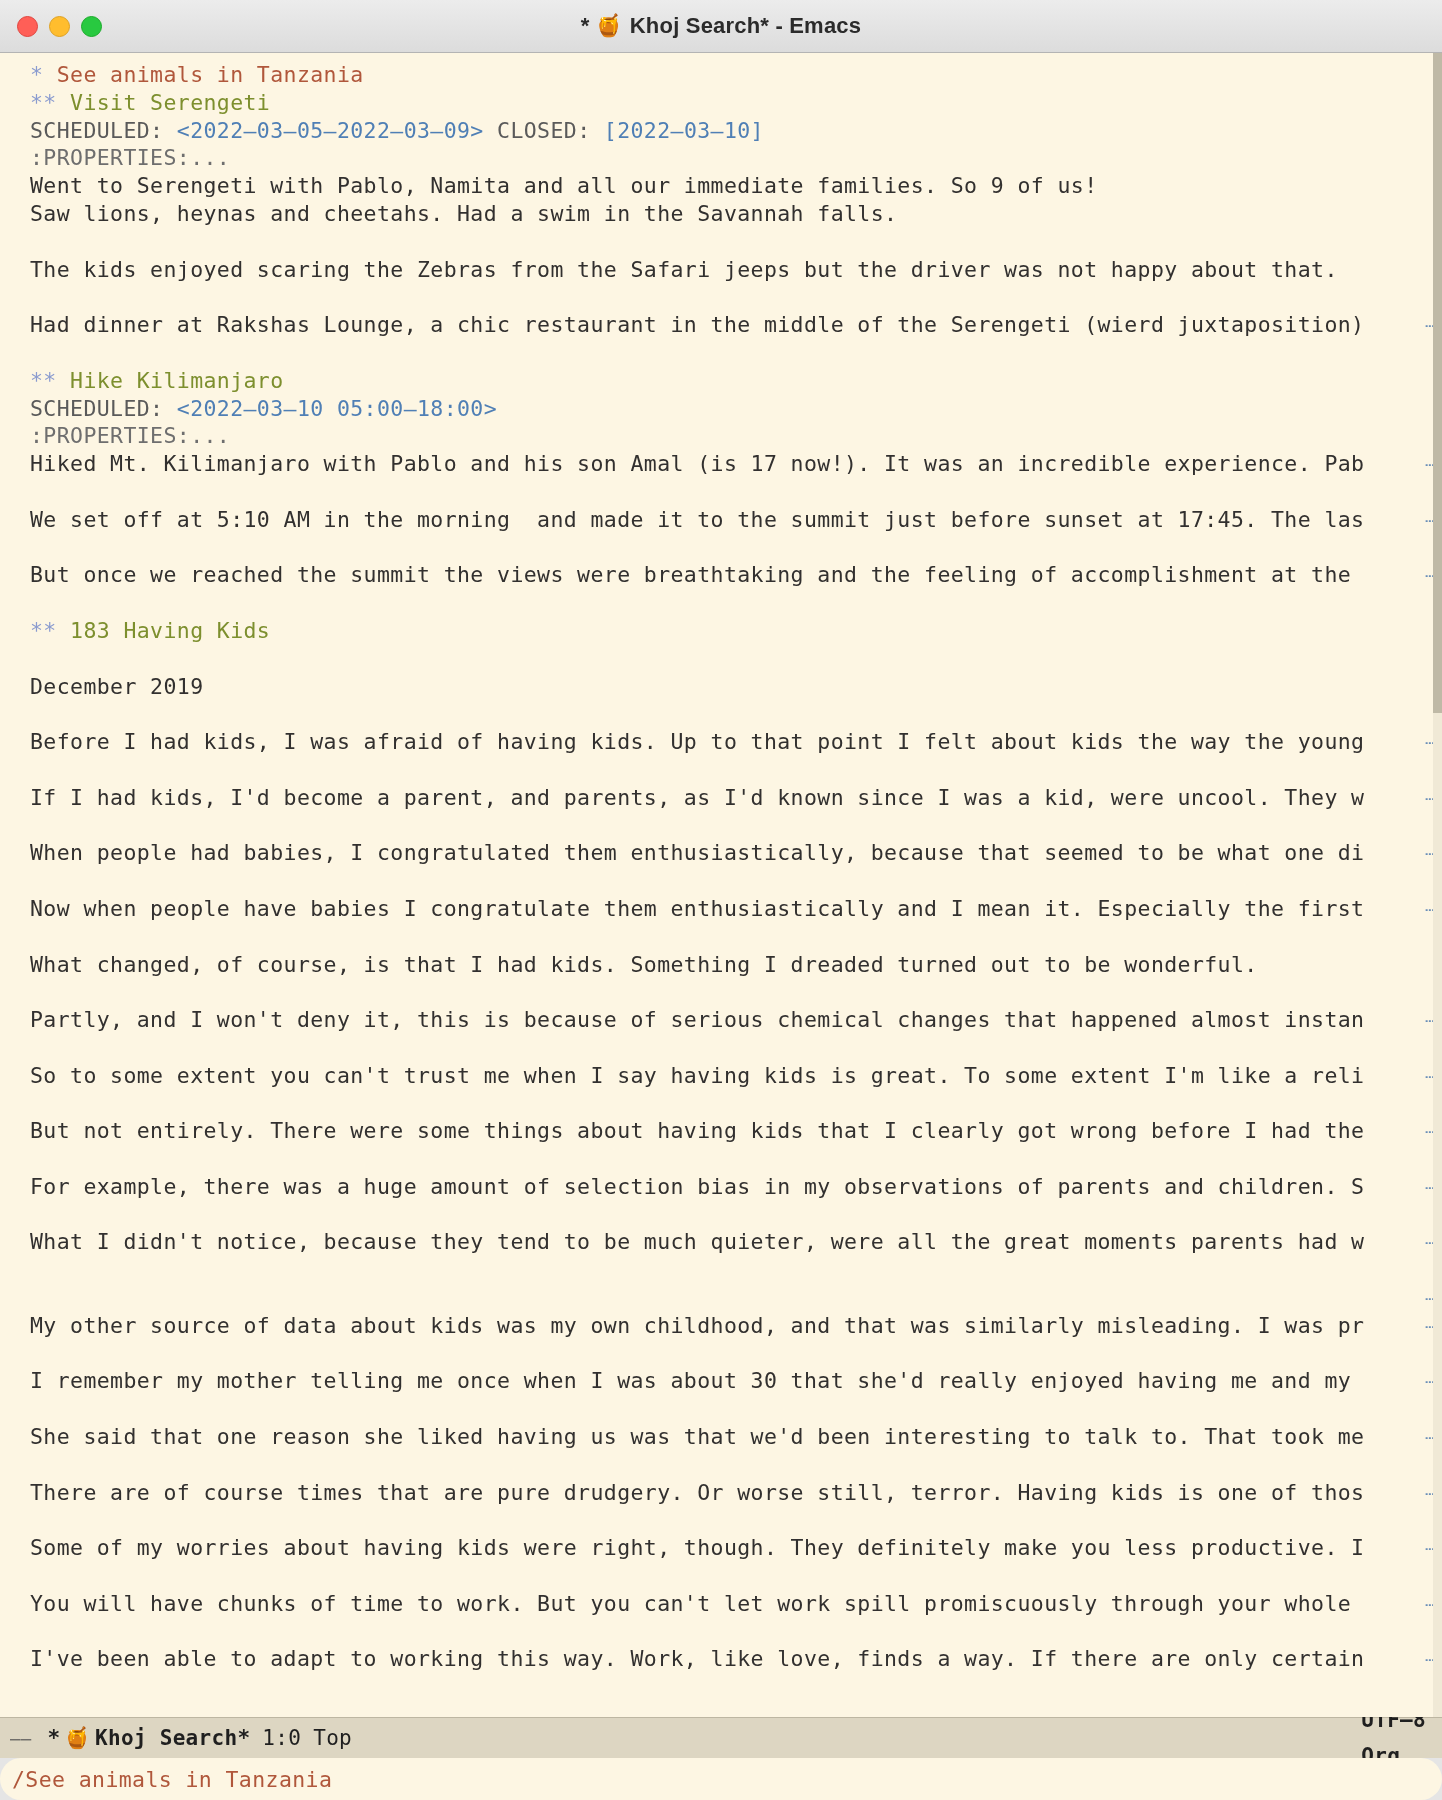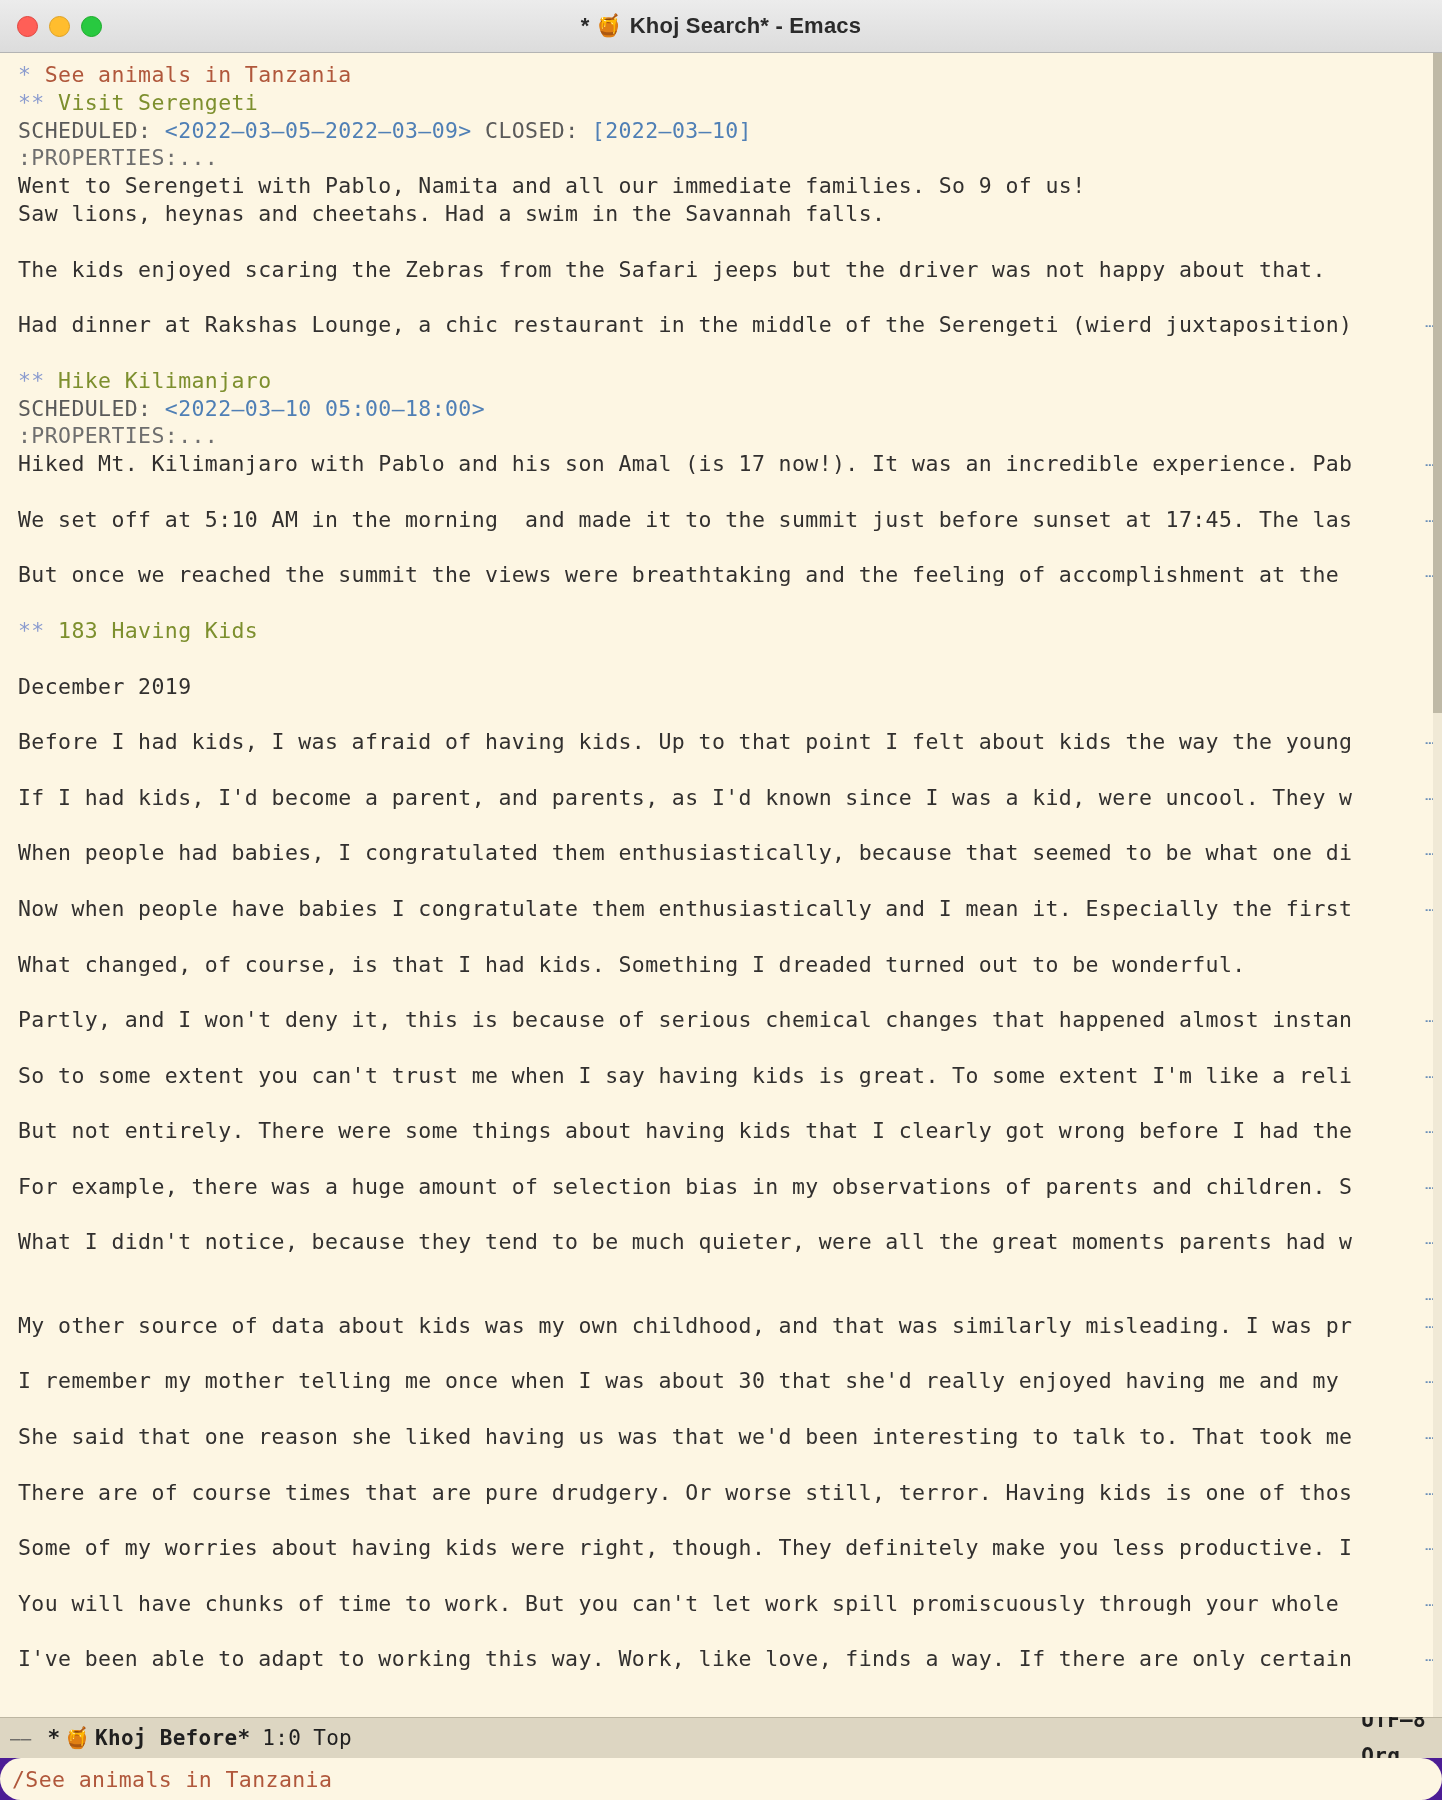--- a/index.html
+++ b/index.html
@@ -11,21 +11,21 @@
     width: 1442px;
     height: 1800px;
     font-family: "DejaVu Sans Mono", monospace;
     overflow: hidden;
   }
   .window {
     position: absolute;
     left: 0; top: 0;
     width: 1442px;
     height: 1800px;
-    background: #4c1d95;
+    background: #e5e5e5;
     display: flex;
     flex-direction: column;
   }
   
   .titlebar {
     height: 52px;
     min-height: 52px;
     background: linear-gradient(#ececec, #dcdcdc);
     border-bottom: 1px solid #b4b4b4;
     display: flex;
@@ -57,21 +57,21 @@
     letter-spacing: 0.2px;
     pointer-events: none;
   }
   .title .emoji { font-family: "DejaVu Sans", sans-serif; }
   
   .buffer {
     flex: 1;
     position: relative;
     background: #fdf6e3;
     overflow: hidden;
-    padding: 8px 0 0 0;
+    padding: 8px 0 0 12px;
   }
   .line {
     font-size: 21.5px;
     line-height: 27.8px;
     white-space: pre;
     padding-left: 18px;
     color: #32302f;
     letter-spacing: 0.4px;
     position: relative;
   }
@@ -223,21 +223,21 @@
     <div class="scrollbar">
       <div class="thumb"></div>
     </div>
   </div>
 
   <div class="modeline">
     <div class="left">
       <span class="bar">⎯⎯</span>
       <span>*</span>
       <span class="buf-emoji">🍯</span>
-      <span>Khoj Before*</span>
+      <span>Khoj Search*</span>
       <span class="pos">1:0</span>
       <span class="pos">Top</span>
     </div>
     <div class="spacer"></div>
     <div class="right">
       <span>UTF–8</span>
       <span>Org</span>
     </div>
   </div>
 

